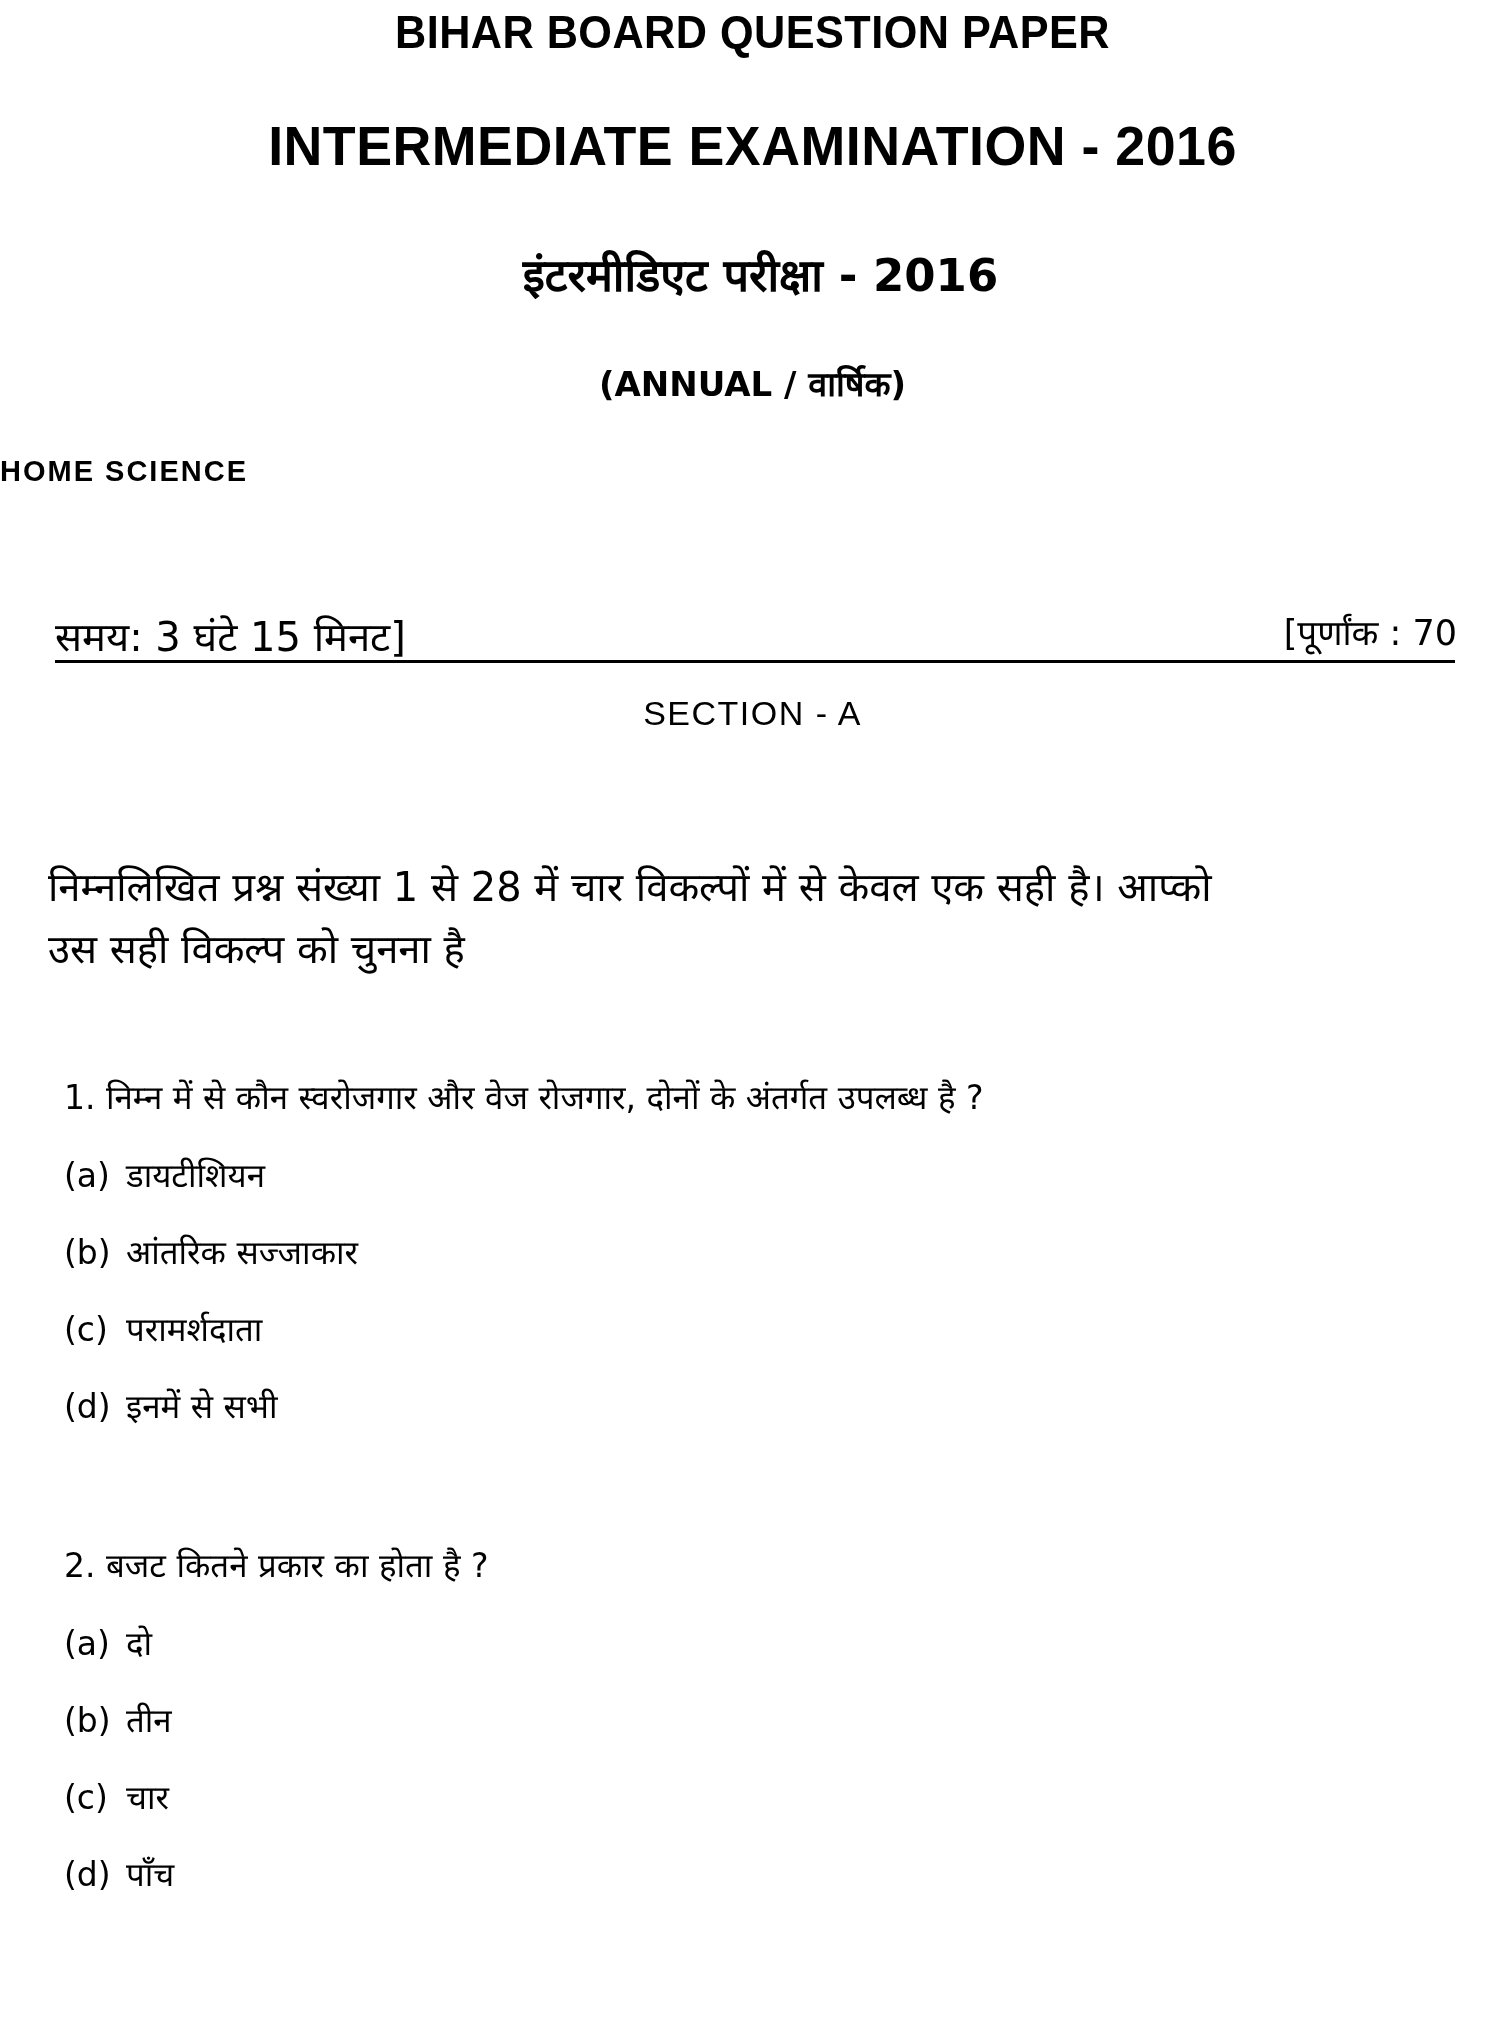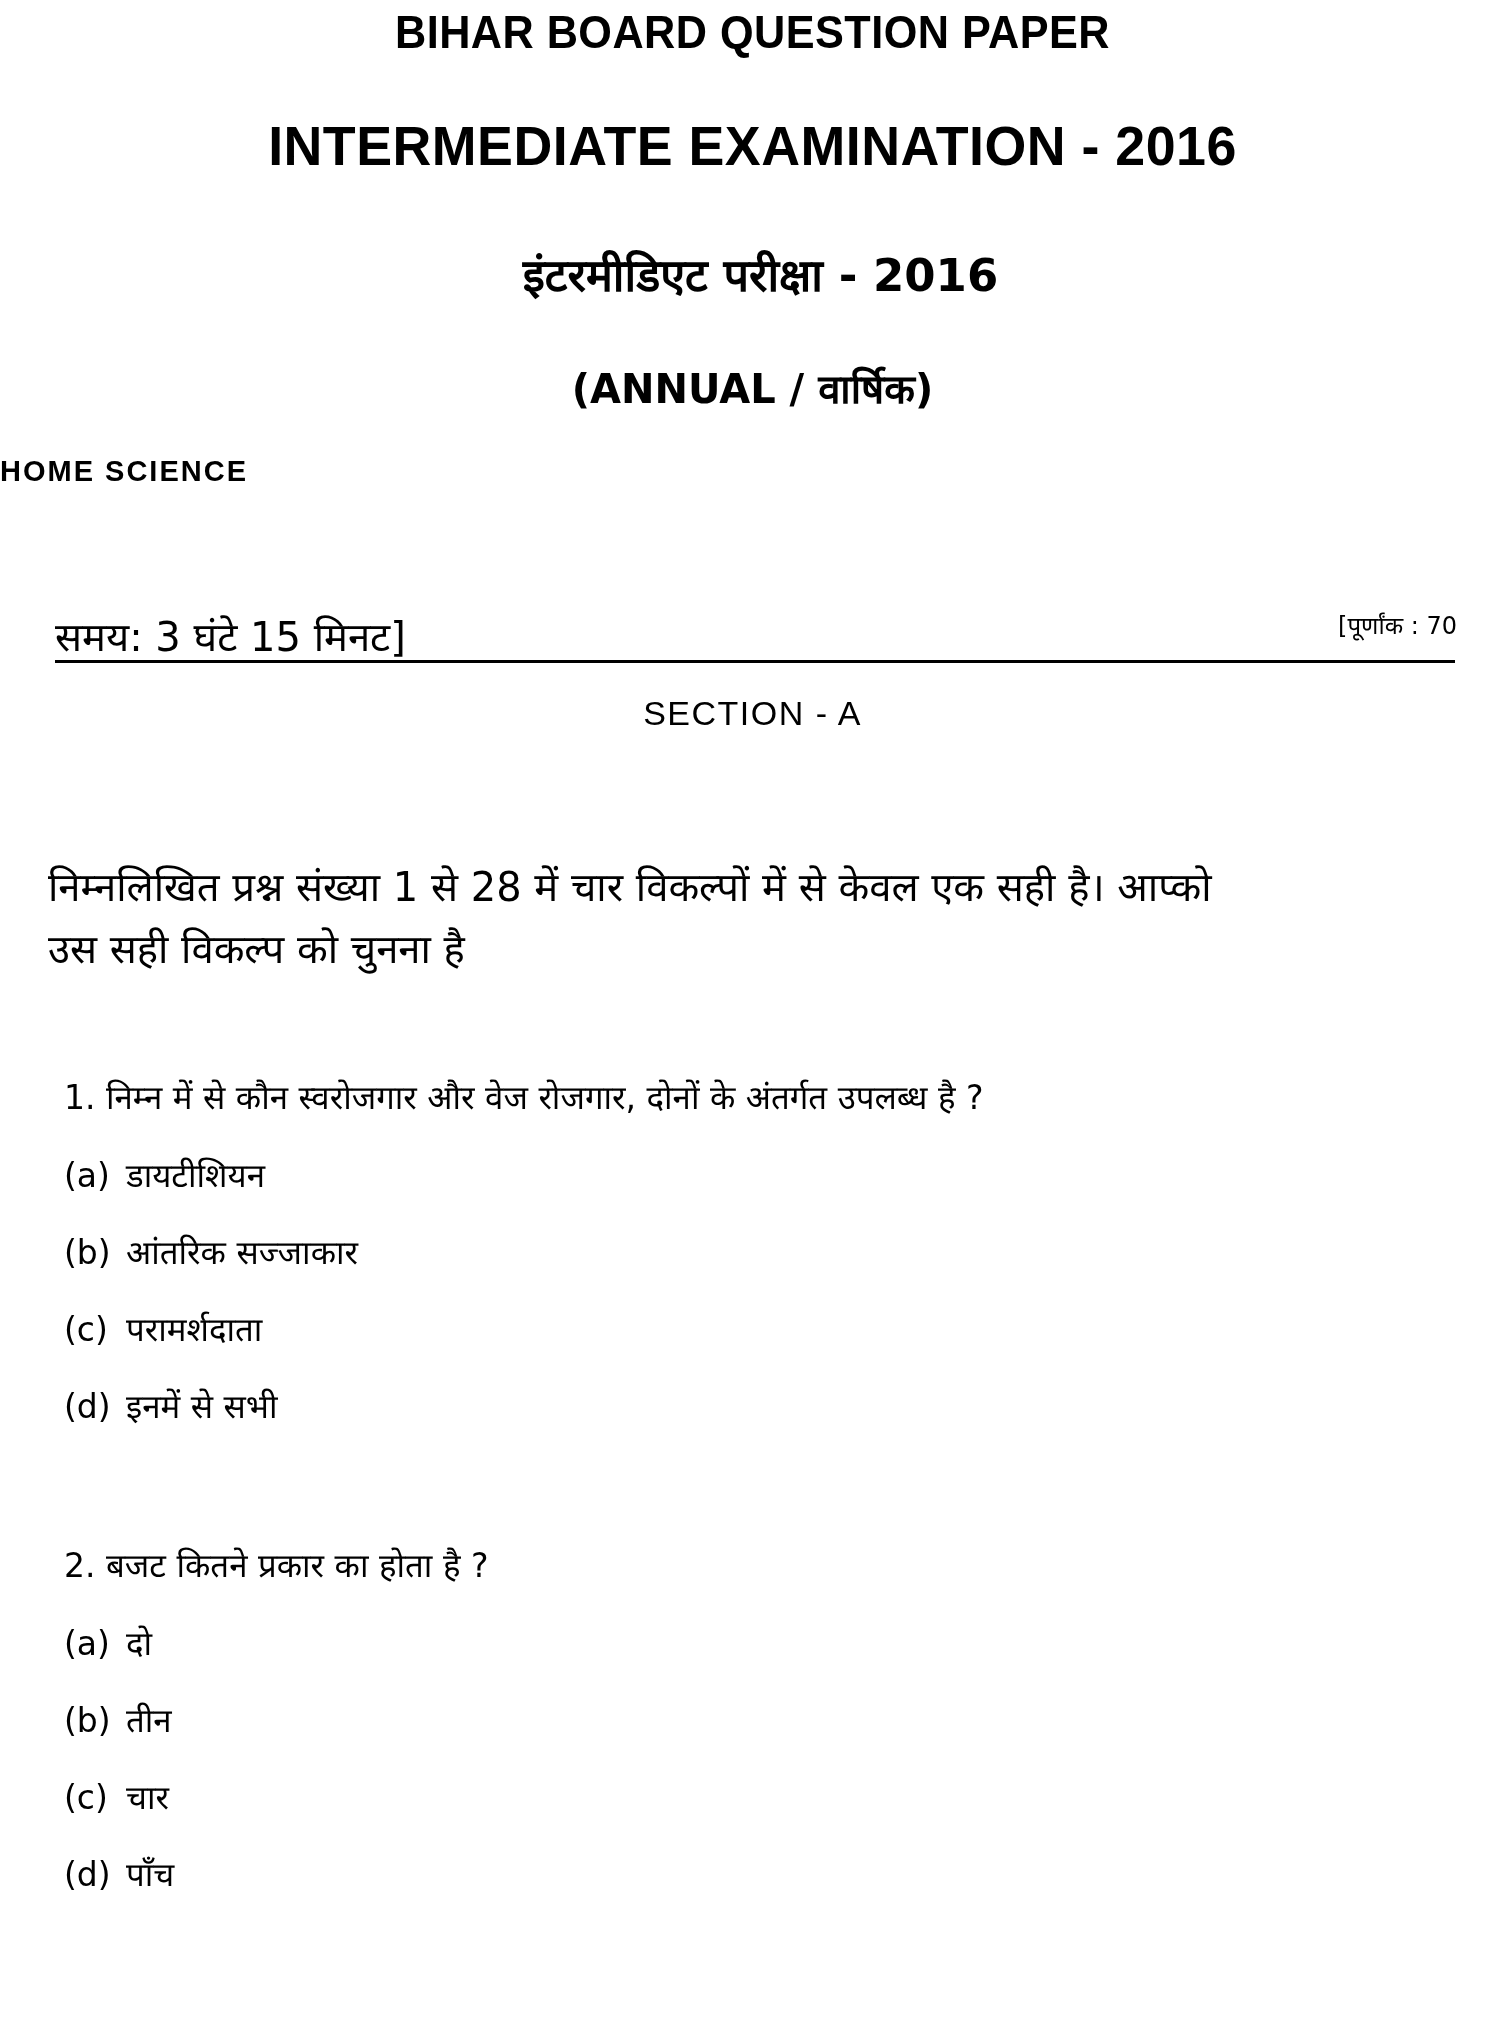--- a/index.html
+++ b/index.html
@@ -68,21 +68,21 @@
   }
 
   .hdr-annual {
     position: absolute;
     top: 360px;
     left: 0;
     width: 1505px;
     text-align: center;
     font-family: "DejaVu Sans", sans-serif;
     font-weight: bold;
-    font-size: 40px;
+    font-size: 34px;
     white-space: nowrap;
   }
 
   .hdr-subject {
     position: absolute;
     top: 455px;
     left: 0;
     width: 1505px;
     text-align: left;
     font-family: "Liberation Sans", "DejaVu Sans", sans-serif;
@@ -106,21 +106,21 @@
     top: 0;
     font-family: "DejaVu Sans", sans-serif;
     font-size: 40px;
     white-space: nowrap;
   }
   .meta-marks {
     position: absolute;
     right: 48px;
     top: 0;
     font-family: "DejaVu Sans", sans-serif;
-    font-size: 24px;
+    font-size: 35px;
     white-space: nowrap;
   }
   .meta-rule {
     position: absolute;
     left: 55px;
     top: 52px;
     width: 1400px;
     height: 3px;
     background: #000;
   }

